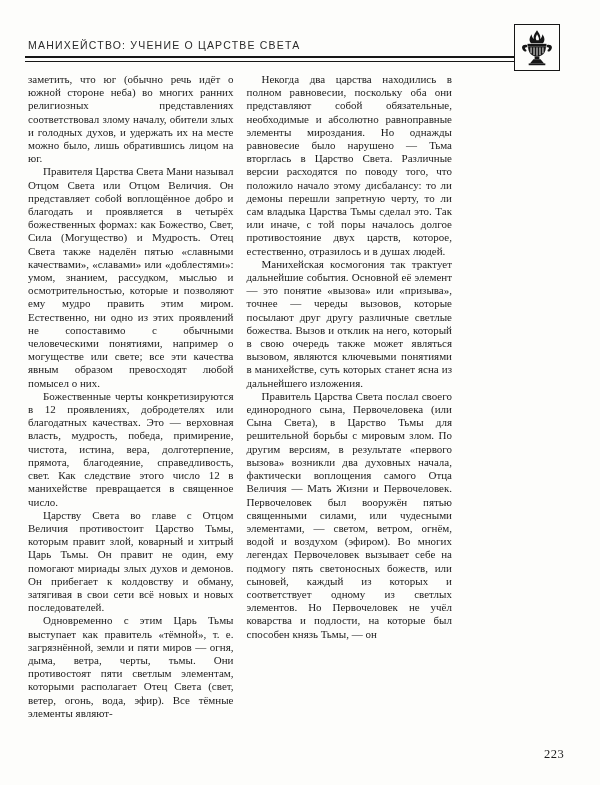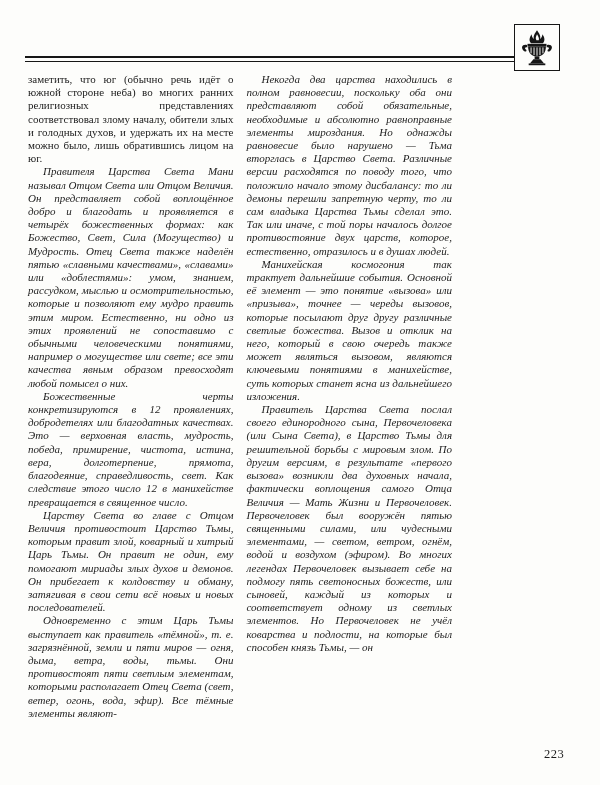--- a/index.html
+++ b/index.html
@@ -33,31 +33,32 @@
     position:absolute;left:28px;top:73px;width:424px;
     display:flex;gap:13px;
   }
   .col{
     width:205.5px;
     font-size:11px;line-height:13.2px;
     text-align:justify;
     hyphens:auto;-webkit-hyphens:auto;
   }
   .para{margin:0;}
-  .para.indent{text-indent:15px;font-style:italic;}
+  .para.indent{text-indent:15px;}
   .page-number{
     position:absolute;left:544px;top:747px;
     font-size:12.5px;letter-spacing:0.5px;color:#1c1c1c;
   }
 </style>
 </head>
 <body>
 
 <div class="page">
 
+  <div class="running-head">МАНИХЕЙСТВО: УЧЕНИЕ О ЦАРСТВЕ СВЕТА</div>
 
   <div class="head-rule"></div>
 
   <div class="emblem-box">
     <span>
       <svg width="36" height="38" viewBox="0 0 60 64" aria-hidden="true">
 
         <path d="M30,2 C26,8 23,12 25,17 C22,15 21,12 21,9 C17,15 16,20 20,24 L40,24 C44,20 43,14 39,9 C39,12 38,15 35,17 C37,12 34,8 30,2 Z" fill="#161616"></path>
         <path d="M30,9 C28,13 27,16 29,19 L33,19 C34,16 32,12 30,9 Z" fill="#fdfdfb"></path>
 
@@ -81,21 +82,21 @@
       </svg>
     </span>
   </div>
 
   <div class="text-block">
     <div class="col">
         <p class="para">заметить, что юг (обычно речь идёт о южной стороне неба) во многих ранних религиозных представлениях соответствовал злому началу, обители злых и голодных духов, и удержать их на месте можно было, лишь обратившись лицом на юг.</p>
         <p class="para indent">Правителя Царства Света Мани называл Отцом Света или Отцом Величия. Он представляет собой воплощённое добро и благодать и проявляется в четырёх божественных формах: как Божество, Свет, Сила (Могущество) и Мудрость. Отец Света также наделён пятью «славными качествами», «славами» или «доблестями»: умом, знанием, рассудком, мыслью и осмотрительностью, которые и позволяют ему мудро править этим миром. Естественно, ни одно из этих проявлений не сопоставимо с обычными человеческими понятиями, например о могуществе или свете; все эти качества явным образом превосходят любой помысел о них.</p>
         <p class="para indent">Божественные черты конкретизируются в 12 проявлениях, добродетелях или благодатных качествах. Это — верховная власть, мудрость, победа, примирение, чистота, истина, вера, долготерпение, прямота, благодеяние, справедливость, свет. Как следствие этого число 12 в манихействе превращается в священное число.</p>
         <p class="para indent">Царству Света во главе с Отцом Величия противостоит Царство Тьмы, которым правит злой, коварный и хитрый Царь Тьмы. Он правит не один, ему помогают мириады злых духов и демонов. Он прибегает к колдовству и обману, затягивая в свои сети всё новых и новых последователей.</p>
-        <p class="para indent">Одновременно с этим Царь Тьмы выступает как правитель «тёмной», т. е. загрязнённой, земли и пяти миров — огня, дыма, ветра, воды, тьмы. Они противостоят пяти светлым элементам, которыми располагает Отец Света (свет, ветер, огонь, вода, эфир). Все тёмные элементы являют-</p>
+        <p class="para indent">Одновременно с этим Царь Тьмы выступает как правитель «тёмной», т. е. загрязнённой, земли и пяти миров — огня, дыма, ветра, черты, тьмы. Они противостоят пяти светлым элементам, которыми располагает Отец Света (свет, ветер, огонь, вода, эфир). Все тёмные элементы являют-</p>
       </div>
     <div class="col">
         <p class="para indent">Некогда два царства находились в полном равновесии, поскольку оба они представляют собой обязательные, необходимые и абсолютно равноправные элементы мироздания. Но однажды равновесие было нарушено — Тьма вторглась в Царство Света. Различные версии расходятся по поводу того, что положило начало этому дисбалансу: то ли демоны перешли запретную черту, то ли сам владыка Царства Тьмы сделал это. Так или иначе, с той поры началось долгое противостояние двух царств, которое, естественно, отразилось и в душах людей.</p>
         <p class="para indent">Манихейская космогония так трактует дальнейшие события. Основной её элемент — это понятие «вызова» или «призыва», точнее — череды вызовов, которые посылают друг другу различные светлые божества. Вызов и отклик на него, который в свою очередь также может являться вызовом, являются ключевыми понятиями в манихействе, суть которых станет ясна из дальнейшего изложения.</p>
         <p class="para indent">Правитель Царства Света послал своего единородного сына, Первочеловека (или Сына Света), в Царство Тьмы для решительной борьбы с мировым злом. По другим версиям, в результате «первого вызова» возникли два духовных начала, фактически воплощения самого Отца Величия — Мать Жизни и Первочеловек. Первочеловек был вооружён пятью священными силами, или чудесными элементами, — светом, ветром, огнём, водой и воздухом (эфиром). Во многих легендах Первочеловек вызывает себе на подмогу пять светоносных божеств, или сыновей, каждый из которых и соответствует одному из светлых элементов. Но Первочеловек не учёл коварства и подлости, на которые был способен князь Тьмы, — он</p>
       </div>
   </div>
 
   <div class="page-number">223</div>
 

